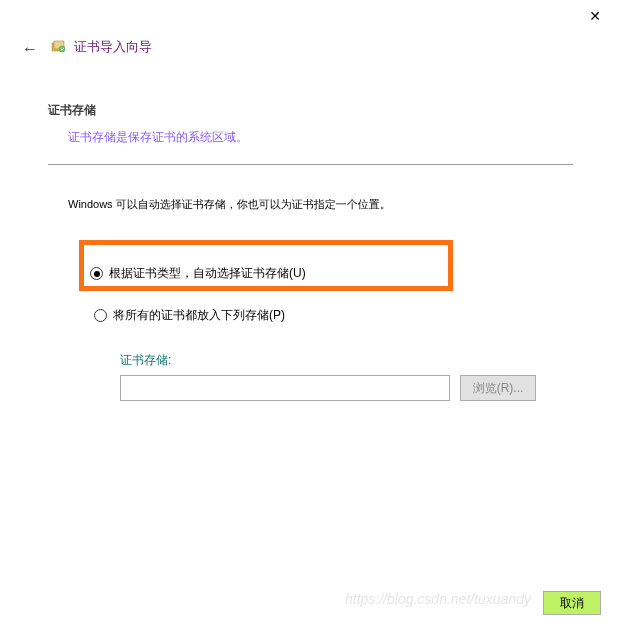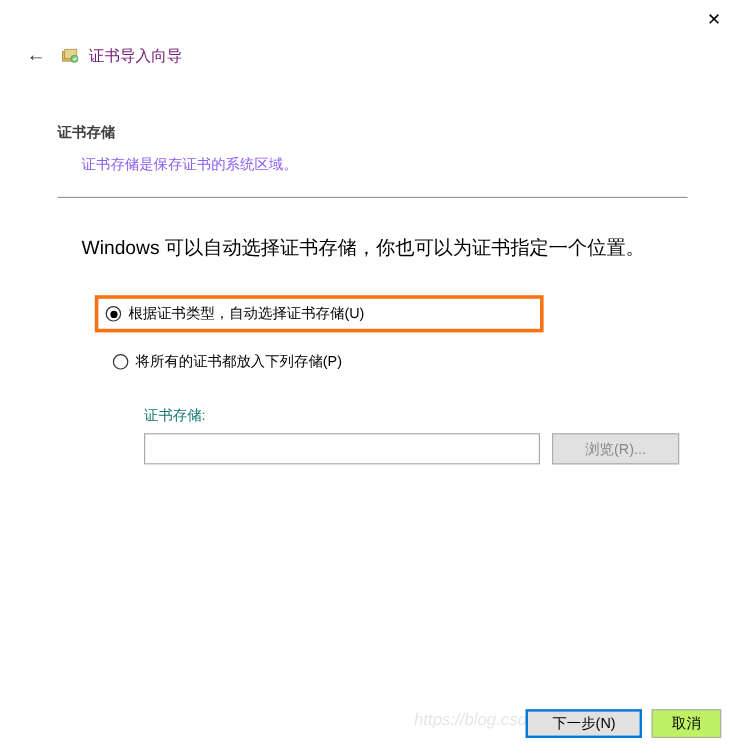--- a/index.html
+++ b/index.html
@@ -60,39 +60,39 @@
       color: #8b5cf6;
       padding-left: 20px;
       margin-bottom: 18px;
     }
     .divider {
       border: none;
       border-top: 1px solid #999;
       margin: 0 0 32px 0;
     }
     .instruction {
-      font-size: 16px;
+      font-size: 11px;
       padding-left: 20px;
       margin-bottom: 28px;
     }
     .radio-group {
       padding-left: 40px;
     }
     .radio-option {
       display: flex;
       align-items: center;
       gap: 6px;
       margin-bottom: 12px;
       padding: 4px 6px;
     }
     .highlighted {
-      border: 3px solid #f97316;
+      border: 5px solid #f97316;
       margin-left: -9px;
       margin-right: 120px;
-      padding: 4px 6px 4px 6px;
+      padding: 20px 6px 4px 6px;
     }
     .radio {
       width: 13px;
       height: 13px;
       border: 1px solid #333;
       border-radius: 50%;
       display: inline-flex;
       align-items: center;
       justify-content: center;
       background: #fff;
@@ -123,21 +123,21 @@
     .store-input {
       flex: 1;
       height: 26px;
       border: 1px solid #aaa;
       background: #fff;
       padding: 0 6px;
       font-size: 12px;
       max-width: 330px;
     }
     .browse-btn {
-      width: 106px;
+      width: 76px;
       height: 26px;
       background: #e1e1e1;
       border: 1px solid #adadad;
       color: #888;
       font-size: 12px;
       cursor: default;
     }
     .footer {
       position: absolute;
       bottom: 14px;
@@ -211,15 +211,14 @@
     <div class="store-row">
       <input class="store-input" disabled="" value="" style="">
       <button class="browse-btn" disabled="">浏览(R)...</button>
     </div>
   </div>
 </div>
 
 <div class="watermark">https://blog.csdn.net/tuxuandy</div>
 
 <div class="footer">
-  <button class="btn primary">下一步(N)</button>
   <button class="btn">取消</button>
 </div>
 
 </body></html>

